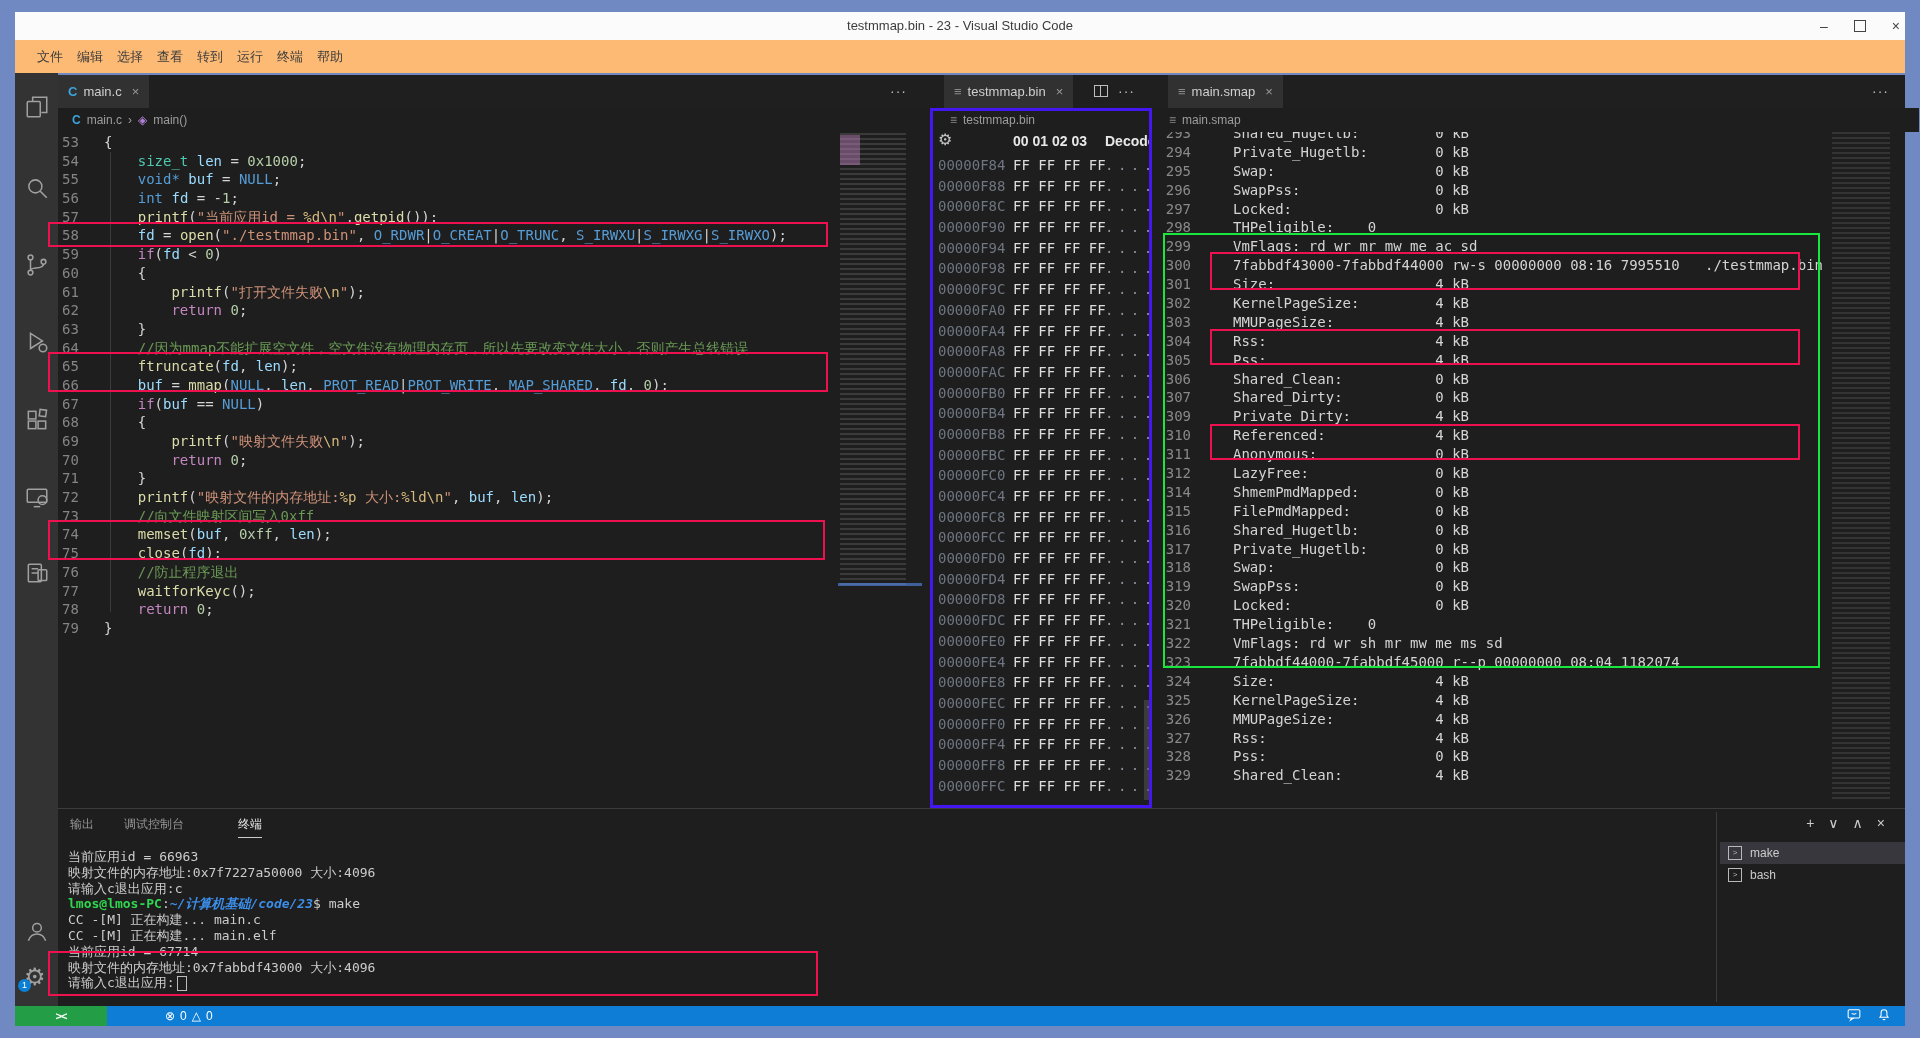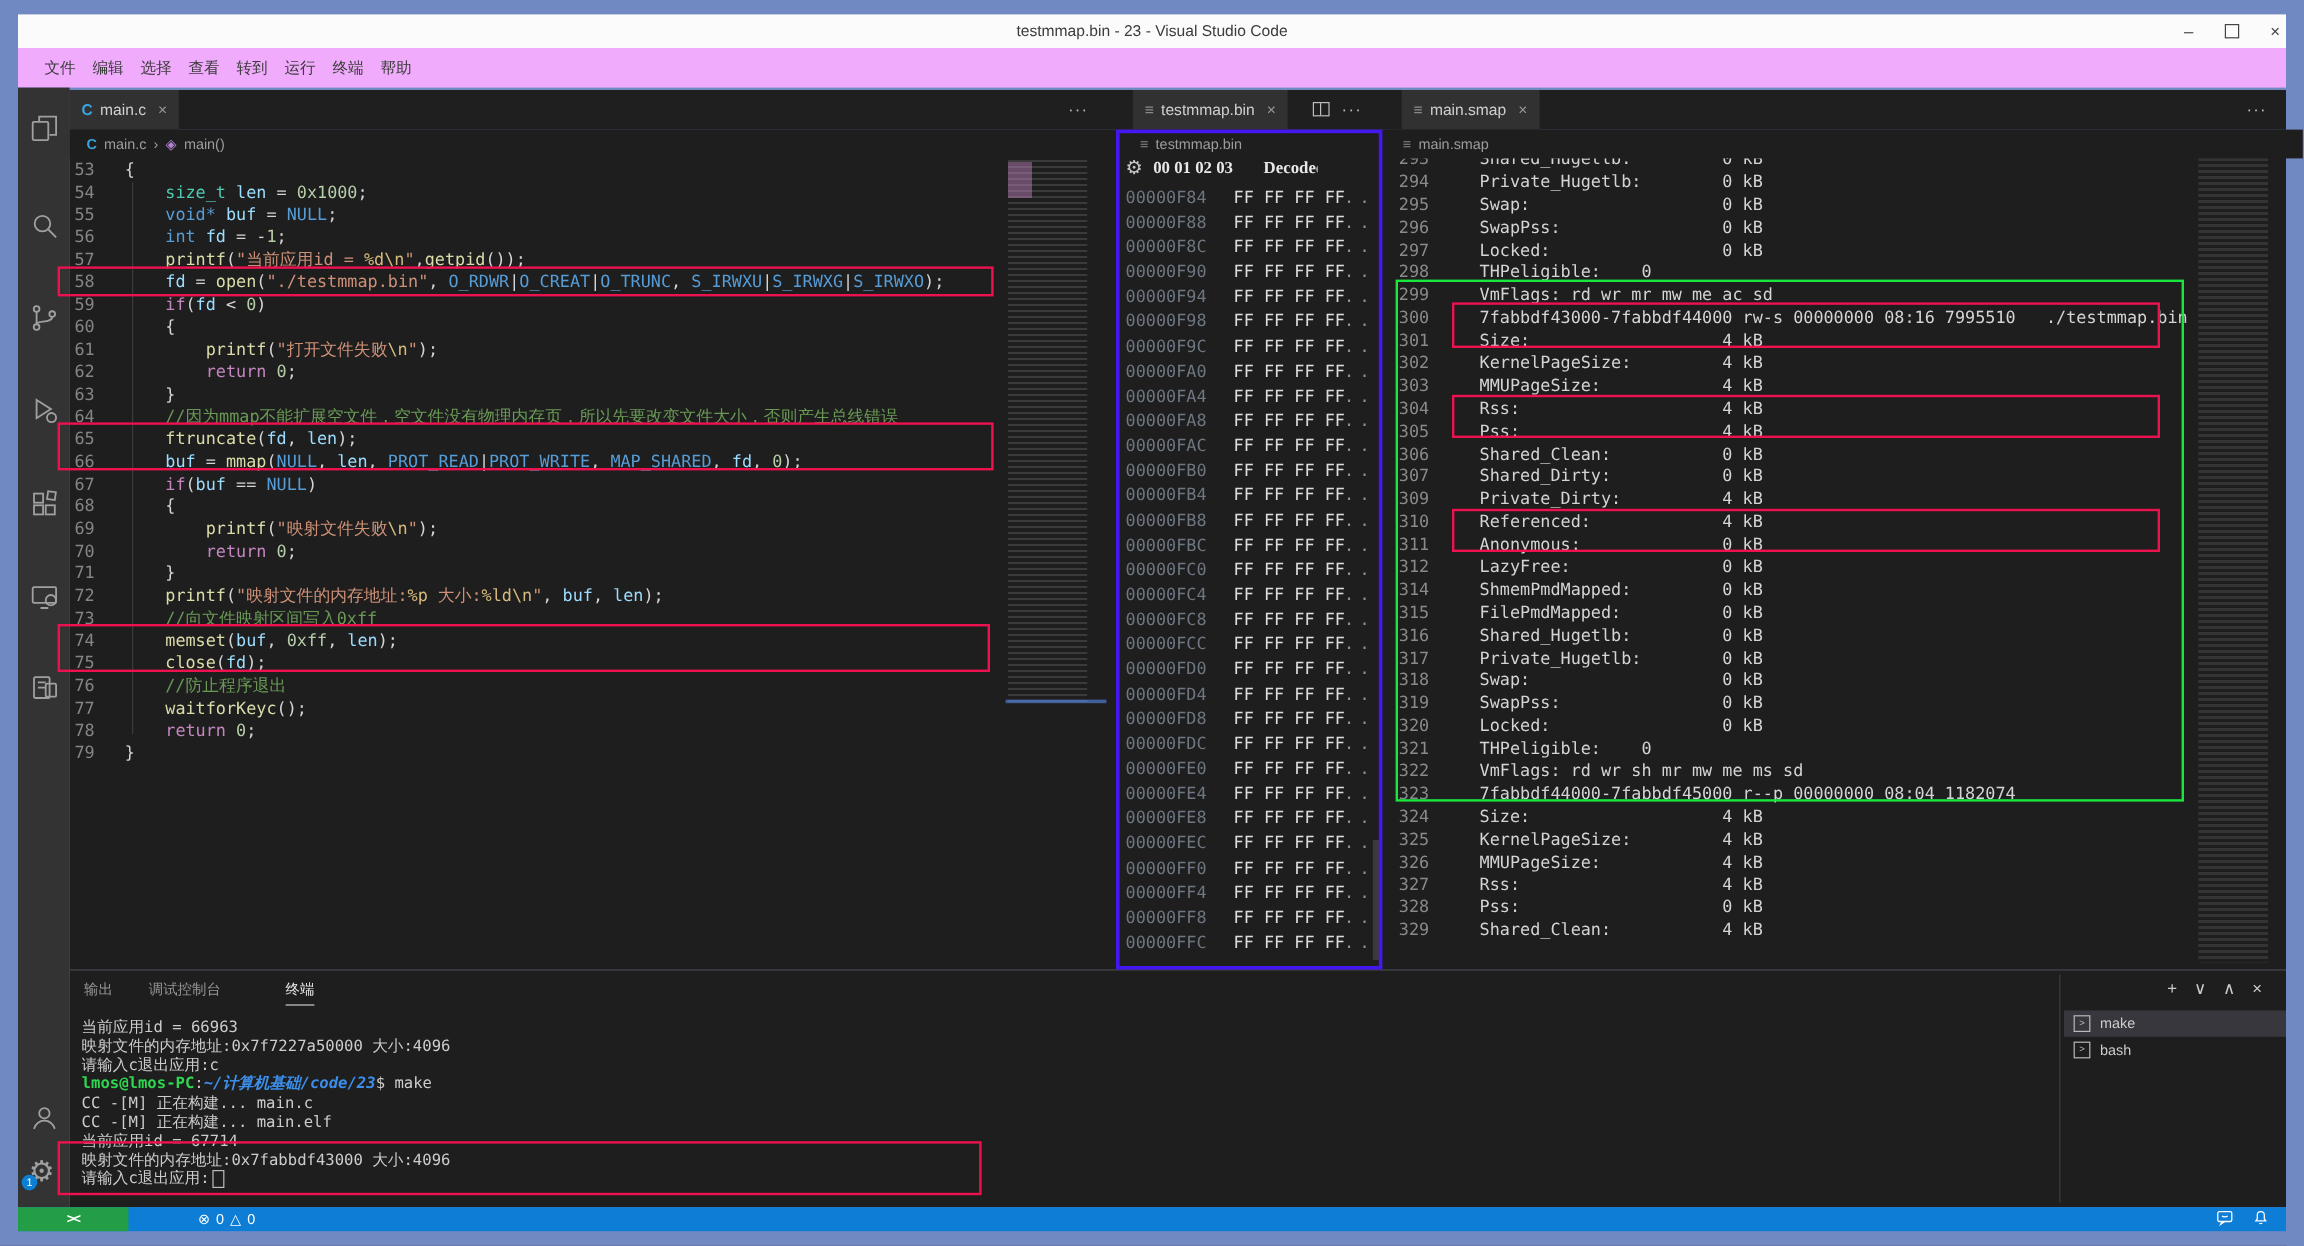--- a/index.html
+++ b/index.html
@@ -3,21 +3,21 @@
 <meta charset="utf-8">
 <style>
   html,body{margin:0;padding:0;background:#7189c3;font-family:"Liberation Sans",sans-serif;}
   #root{position:relative;width:1920px;height:1038px;background:#7189c3;overflow:hidden;}
   .abs{position:absolute;}
   
   #titlebar{left:15px;top:12px;width:1890px;height:28px;background:#fbfbfb;color:#3c3c3c;font-size:13px;line-height:28px;text-align:center;}
   #winctrl{right:20px;top:12px;height:28px;display:flex;gap:26px;align-items:center;color:#444;font-size:14px;}
   #winctrl span{cursor:default;}
   .maxbox{display:inline-block;width:10px;height:10px;border:1.2px solid #444;}
-  #menubar{left:15px;top:40px;width:1890px;height:33px;background:#f0abfc;display:flex;align-items:center;gap:14px;padding-left:22px;box-sizing:border-box;font-size:13px;color:#3c3c3c;}
+  #menubar{left:15px;top:40px;width:1890px;height:33px;background:#fdba74;display:flex;align-items:center;gap:14px;padding-left:22px;box-sizing:border-box;font-size:13px;color:#3c3c3c;}
   
   #activitybar{left:15px;top:73px;width:43px;height:933px;background:#333333;}
   .act-ic{position:absolute;left:9px;width:26px;height:26px;color:#a0a0a0;}
   .act-ic svg{width:26px;height:26px;stroke:#a0a0a0;fill:none;stroke-width:1.4;}
   #gear-glyph{font-size:24px;color:#a0a0a0;line-height:24px;}
   #gear-badge{position:absolute;left:-6px;top:14px;width:13px;height:13px;border-radius:50%;background:#0b7fd4;color:#fff;font-size:9px;line-height:13px;text-align:center;}
   
   #tabstrip{left:58px;top:75px;width:1847px;height:33px;background:#1f1f20;}
   .tab{position:absolute;top:0;height:33px;background:#313132;color:#cfcfcf;font-size:13px;line-height:33px;padding:0 10px;display:flex;gap:6px;align-items:center;box-sizing:border-box;}
   .tab .cicon{color:#3ba4dc;font-weight:bold;font-size:13px;}
@@ -37,24 +37,24 @@
   .tl{white-space:pre;}
   #code-lines{left:62px;top:133px;width:768px;height:675px;font-size:14px;}
   #code-lines .tl{height:18.7px;line-height:18.7px;}
   #code-lines .tk-ln{display:inline-block;width:26px;text-align:left;margin-right:16px;color:#858585;}
   #smap-lines{left:1163px;top:124px;width:665px;height:682px;font-size:14px;z-index:1;}
   #smap-lines .tl{height:18.9px;line-height:18.9px;}
   #smap-lines .tk-ln{display:inline-block;width:28px;text-align:right;margin-right:42px;color:#8a8a8a;}
   #smap-lines .tk-d{color:#d4d4d4;}
   #hex-lines{left:938px;top:155px;width:212px;height:645px;font-size:14px;}
   #hex-lines .tl{height:20.7px;line-height:20.7px;}
-  .tk-addr{display:inline-block;width:70px;margin-right:20px;color:#6e7681;}
+  .tk-addr{display:inline-block;width:70px;margin-right:5px;color:#6e7681;}
   .tk-bytes{display:inline-block;width:92px;color:#dcdcdc;}
   .tk-dec{color:#8a9199;letter-spacing:4.5px;}
-  #hexheader{left:886px;top:133px;width:212px;height:20px;overflow:hidden;color:#e8e8e8;font-family:Liberation Serif, serif;font-size:14px;font-weight:bold;z-index:1;}
+  #hexheader{left:938px;top:133px;width:212px;height:20px;overflow:hidden;color:#e8e8e8;font-family:Liberation Sans, sans-serif;font-size:14px;font-weight:bold;z-index:1;}
   #hexheader .cols{position:absolute;left:75px;}
   #hexheader .dech{position:absolute;left:167px;}
   #hex-gear{left:938px;top:130px;color:#c5c5c5;font-size:16px;z-index:1;}
   
   .tk-p{color:#d4d4d4;}.tk-k{color:#569cd6;}.tk-t{color:#4ec9b0;}.tk-v{color:#9cdcfe;}
   .tk-f{color:#dcdcaa;}.tk-s{color:#ce9178;}.tk-n{color:#b5cea8;}.tk-c{color:#6a9955;}
   .tk-m{color:#c586c0;}.tk-e{color:#d7ba7d;}
   .indent-guide{position:absolute;width:1px;background:#3b3b3b;}
   
   .minimap{position:absolute;background:repeating-linear-gradient(180deg,rgba(205,205,205,0.16) 0 2px,transparent 2px 5px);}

